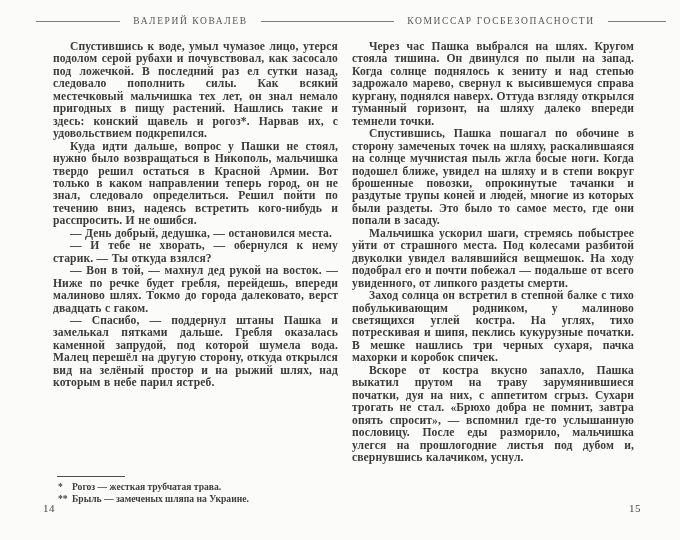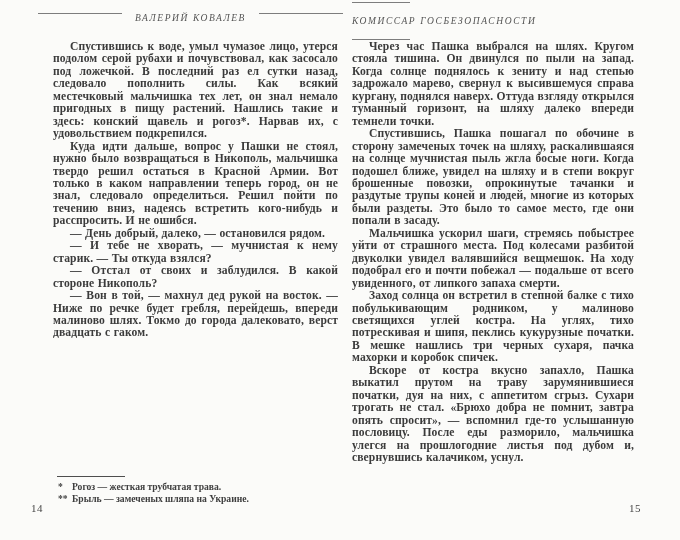--- a/index.html
+++ b/index.html
@@ -18,31 +18,31 @@
     height: 540px;
     padding: 13px 26px 0 30px;
     gap: 12px;
   }
   .page { position: relative; }
   .page-left  { flex: 0 0 310px; width: 310px; }
   .page-right { flex: 0 0 302px; width: 302px; }
 
   .running-head {
     display: flex;
+    align-items: center;
     justify-content: center;
     gap: 13px;
     height: 16px;
     font-size: 9.5px;
     letter-spacing: 1.6px;
     color: #555;
     white-space: nowrap;
-    font-style: italic;
   }
   .page-left .running-head  { margin: 0 2px 0 13px; }
-  .page-right .running-head { margin: 0 4px 0 0; flex-direction: column; }
+  .page-right .running-head { margin: 0 4px 0 0; }
   .head-rule { height: 1px; background: #7d7d7d; width: 84px; flex: 0 0 auto; }
   .page-right .head-rule { width: 58px; }
 
   .body-text {
     margin-top: 12px;
     text-align: justify;
     font-size: 11.6px;
     line-height: 12.45px;
     font-weight: bold;
     letter-spacing: 0.1px;
@@ -70,41 +70,41 @@
   .fn-text { flex: 1; }
 
   .page-number {
     position: absolute;
     top: 489px;
     font-size: 11px;
     font-weight: normal;
     letter-spacing: 0.5px;
     color: #464646;
   }
-  .pn-left  { left: 1px; }
+  .pn-left  { left: 13px; }
   .pn-right { right: 13px; }
 </style>
 </head>
 <body>
 
 <div class="spread">
 
   <div class="page page-left">
     <div class="running-head">
       <span class="head-rule"></span>
       <span class="head-text">ВАЛЕРИЙ КОВАЛЕВ</span>
       <span class="head-rule"></span>
     </div>
     <div class="body-text">
       <p>Спустившись к воде, умыл чумазое лицо, утерся подолом серой рубахи и почувствовал, как засосало под ложечкой. В последний раз ел сутки назад, следовало пополнить силы. Как всякий местечковый мальчишка тех лет, он знал немало пригодных в пищу растений. Нашлись такие и здесь: конский щавель и рогоз*. Нарвав их, с удовольствием подкрепился.</p>
       <p>Куда идти дальше, вопрос у Пашки не стоял, нужно было возвращаться в Никополь, мальчишка твердо решил остаться в Красной Армии. Вот только в каком направлении теперь город, он не знал, следовало определиться. Решил пойти по течению вниз, надеясь встретить кого-нибудь и расспросить. И не ошибся.</p>
-      <p>— День добрый, далеко, — остановился рядом.</p>
-      <p>— И тебе не хворать, — мучнистая к нему старик. — Ты откуда взялся?</p>
-      <p>— Отстал от своих и заблудился. В какой стороне Никополь?</p>
+      <p>— День добрый, дедушка, — остановился места.</p>
+      <p>— И тебе не хворать, — обернулся к нему старик. — Ты откуда взялся?</p>
       <p>— Вон в той, — махнул дед рукой на восток. — Ниже по речке будет гребля, перейдешь, впереди малиново шлях. Токмо до города далековато, верст двадцать с гаком.</p>
+      <p>— Спасибо, — поддернул штаны Пашка и замелькал пятками дальше. Гребля оказалась каменной запрудой, под которой шумела вода. Малец перешёл на другую сторону, откуда открылся вид на зелёный простор и на рыжий шлях, над которым в небе парил ястреб.</p>
     </div>
     <div class="footnotes">
       <div class="fn-rule"></div>
       <div class="fn-row">
         <span class="fn-marker">*</span>
         <span class="fn-text">Рогоз — жесткая трубчатая трава.</span>
       </div>
       <div class="fn-row">
         <span class="fn-marker">**</span>
         <span class="fn-text">Брыль — замеченых шляпа на Украине.</span>
@@ -115,20 +115,20 @@
 
   <div class="page page-right">
     <div class="running-head">
       <span class="head-rule"></span>
       <span class="head-text">КОМИССАР ГОСБЕЗОПАСНОСТИ</span>
       <span class="head-rule"></span>
     </div>
     <div class="body-text">
       <p>Через час Пашка выбрался на шлях. Кругом стояла тишина. Он двинулся по пыли на запад. Когда солнце поднялось к зениту и над степью задрожало марево, свернул к высившемуся справа кургану, поднялся наверх. Оттуда взгляду открылся туманный горизонт, на шляху далеко впереди темнели точки.</p>
       <p>Спустившись, Пашка пошагал по обочине в сторону замеченых точек на шляху, раскалившаяся на солнце мучнистая пыль жгла босые ноги. Когда подошел ближе, увидел на шляху и в степи вокруг брошенные повозки, опрокинутые тачанки и раздутые трупы коней и людей, многие из которых были раздеты. Это было то самое место, где они попали в засаду.</p>
-      <p>Мальчишка ускорил шаги, стремясь побыстрее уйти от страшного места. Под колесами разбитой двуколки увидел валявшийся вещмешок. На ходу подобрал его и почти побежал — подальше от всего увиденного, от липкого запаха смерти.</p>
+      <p>Мальчишка ускорил шаги, стремясь побыстрее уйти от страшного места. Под колесами разбитой двуколки увидел валявшийся вещмешок. На ходу подобрал его и почти побежал — подальше от всего увиденного, от липкого раздеты смерти.</p>
       <p>Заход солнца он встретил в степной балке с тихо побулькивающим родником, у малиново светящихся углей костра. На углях, тихо потрескивая и шипя, пеклись кукурузные початки. В мешке нашлись три черных сухаря, пачка махорки и коробок спичек.</p>
       <p>Вскоре от костра вкусно запахло, Пашка выкатил прутом на траву зарумянившиеся початки, дуя на них, с аппетитом сгрыз. Сухари трогать не стал. «Брюхо добра не помнит, завтра опять спросит», — вспомнил где-то услышанную пословицу. После еды разморило, мальчишка улегся на прошлогодние листья под дубом и, свернувшись калачиком, уснул.</p>
     </div>
     <div class="page-number pn-right">15</div>
   </div>
 
 </div>
 
 </body></html>

